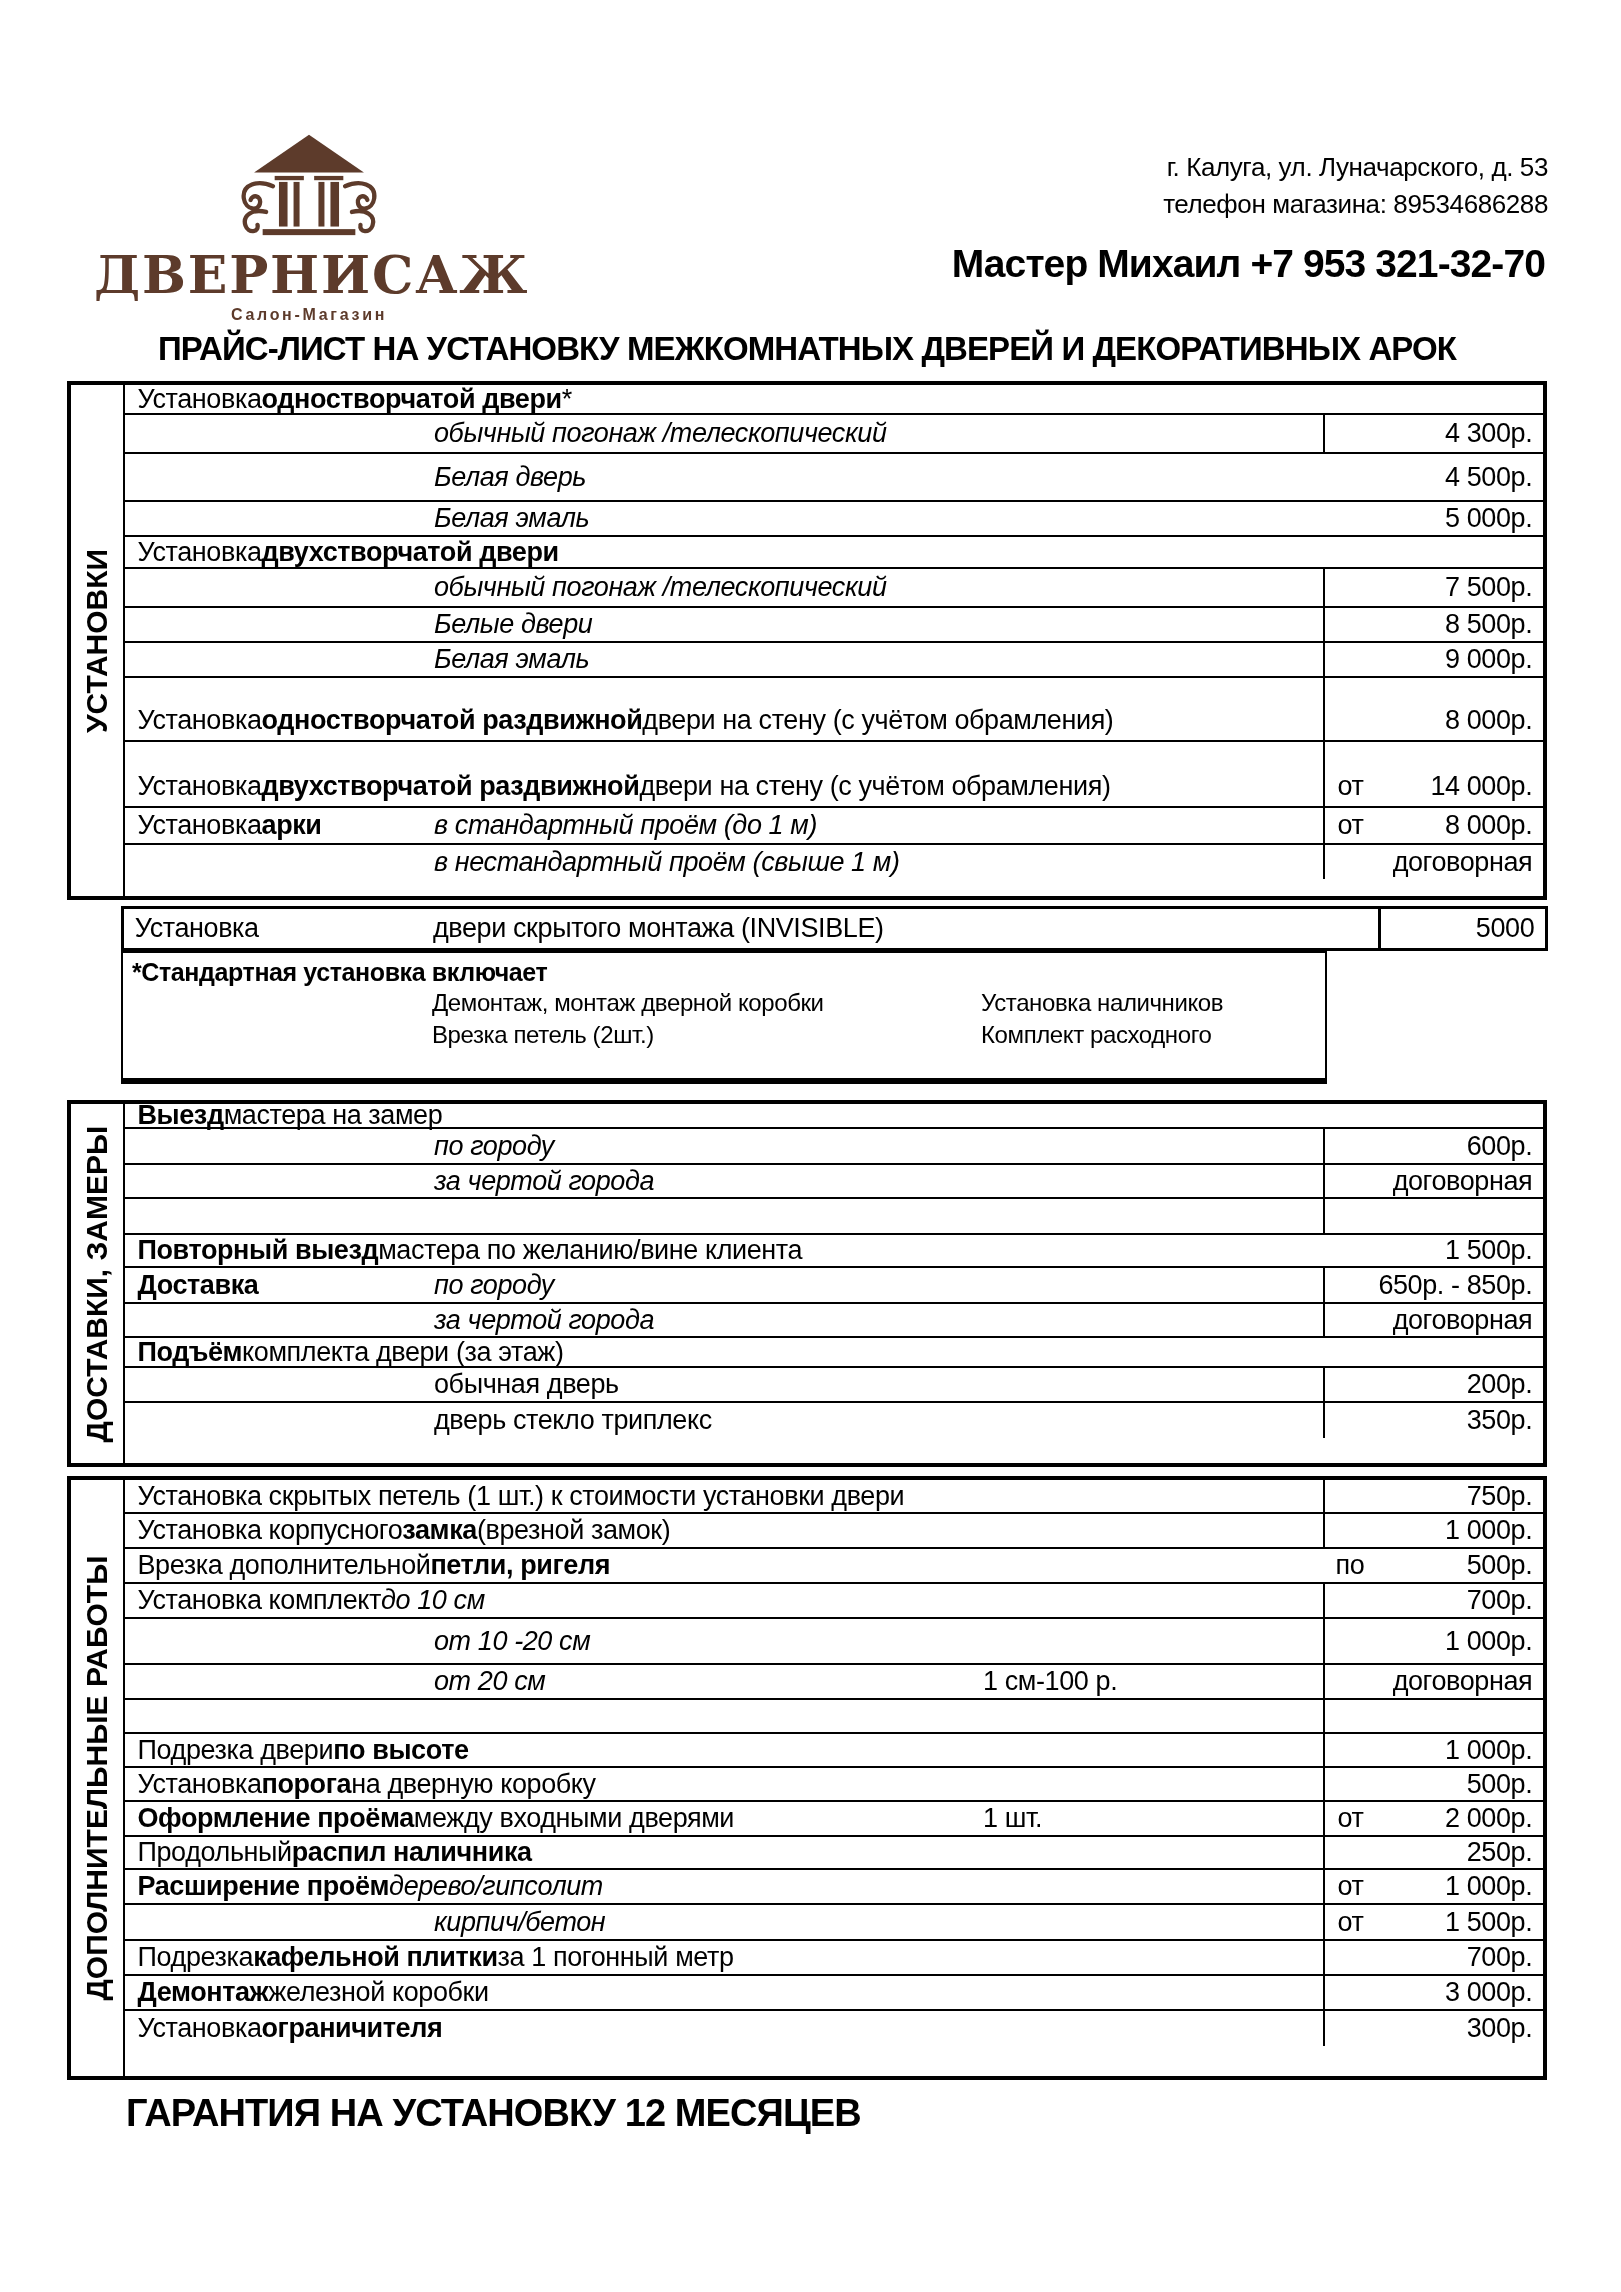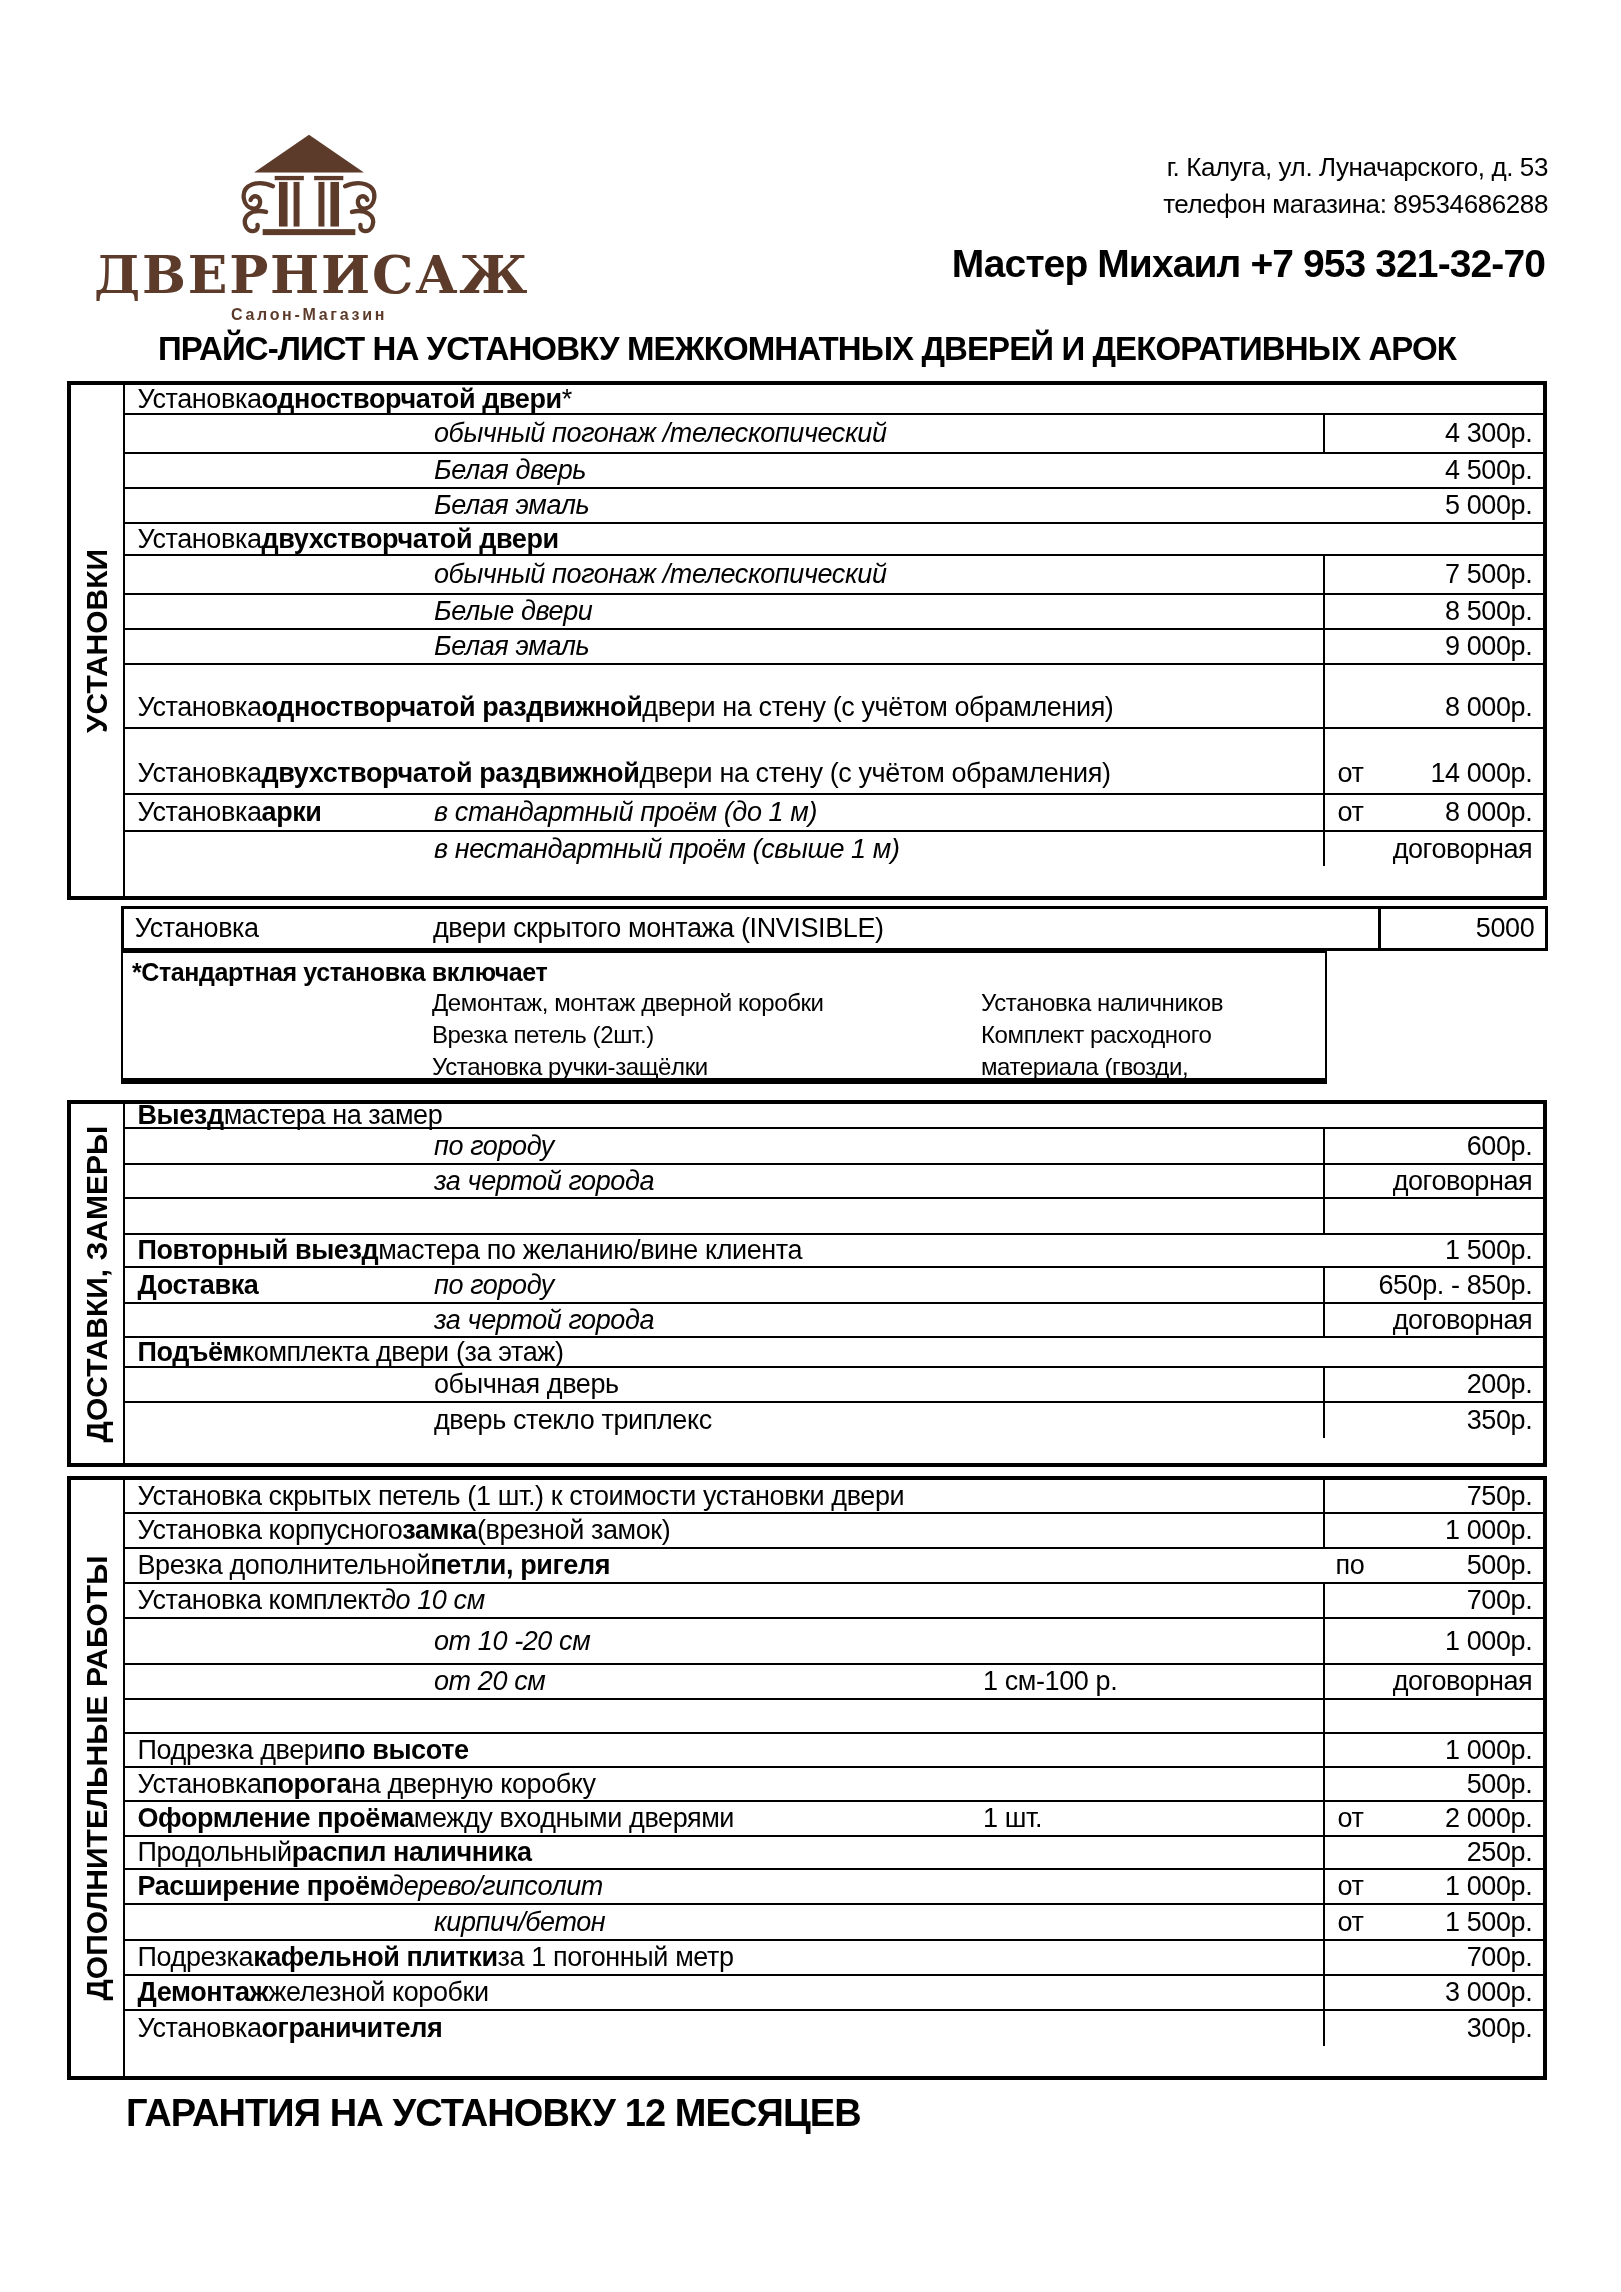--- a/index.html
+++ b/index.html
@@ -99,21 +99,21 @@
           </div>
       </div>
       <div class="row" style="height:39px">
         <div class="lbl ind">
             <i>обычный погонаж /телескопический</i>
           </div>
         <div class="price">
             <span class="val">4 300р.</span>
           </div>
       </div>
-      <div class="row" style="height:35px">
+      <div class="row" style="height:48px">
         <div class="lbl ind">
             <i>Белая дверь</i>
           </div>
         <div class="price nd">
             <span class="val">4 500р.</span>
           </div>
       </div>
       <div class="row" style="height:35px">
         <div class="lbl ind">
             <i>Белая эмаль</i>
@@ -208,24 +208,20 @@
   <div class="footnote" style="left:121px;top:951px;width:1206px;height:133px;">
     <div class="fn-title">*Стандартная установка включает</div>
     <div class="fn-row">
       <span class="fn-c1">Демонтаж, монтаж дверной коробки</span>
       <span class="fn-c2">Установка наличников</span>
     </div>
     <div class="fn-row">
       <span class="fn-c1">Врезка петель (2шт.)</span>
       <span class="fn-c2">Комплект расходного</span>
     </div>
-    <div class="fn-row">
-      <span class="fn-c1">Установка ручки-защёлки</span>
-      <span class="fn-c2">материала (гвозди,</span>
-    </div>
   </div>
 
   <div class="box" style="left:67px;top:1100px;width:1480px;height:367px;">
     <div class="labelcol">
       <span class="vlabel">ДОСТАВКИ, ЗАМЕРЫ</span>
     </div>
     <div class="rows">
       <div class="row" style="height:25px">
         <div class="lbl">
             <b>Выезд</b>

